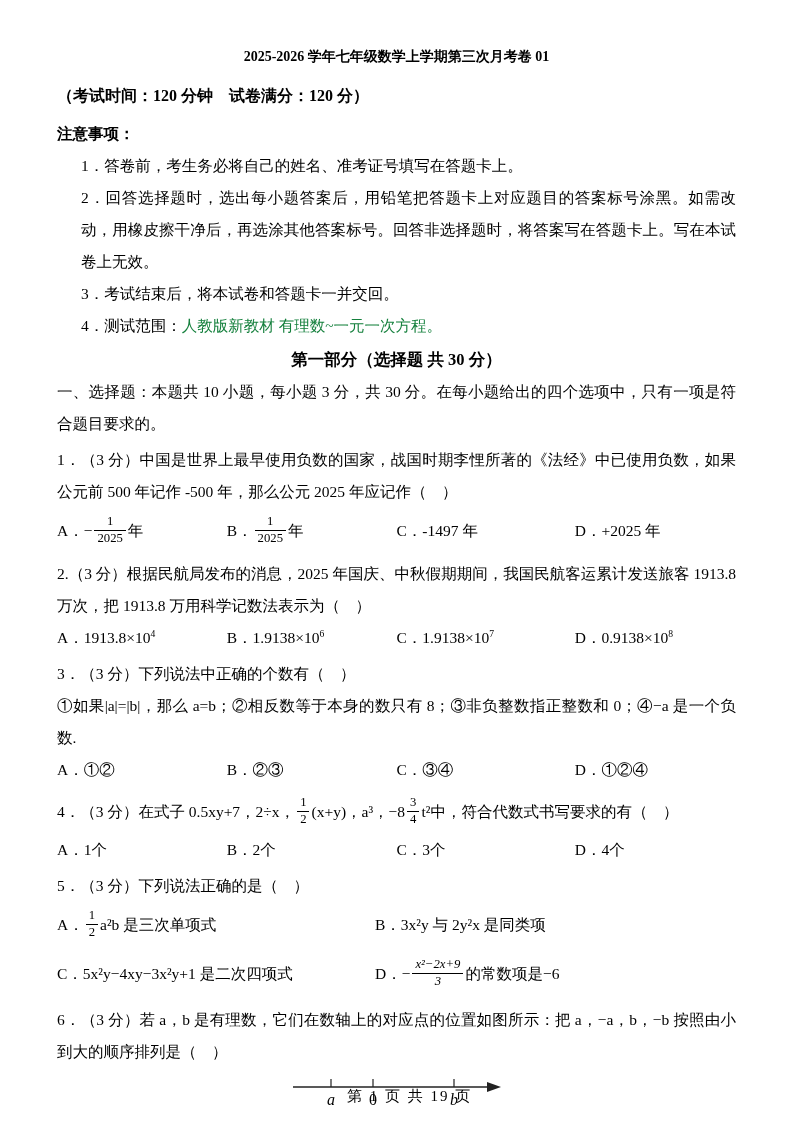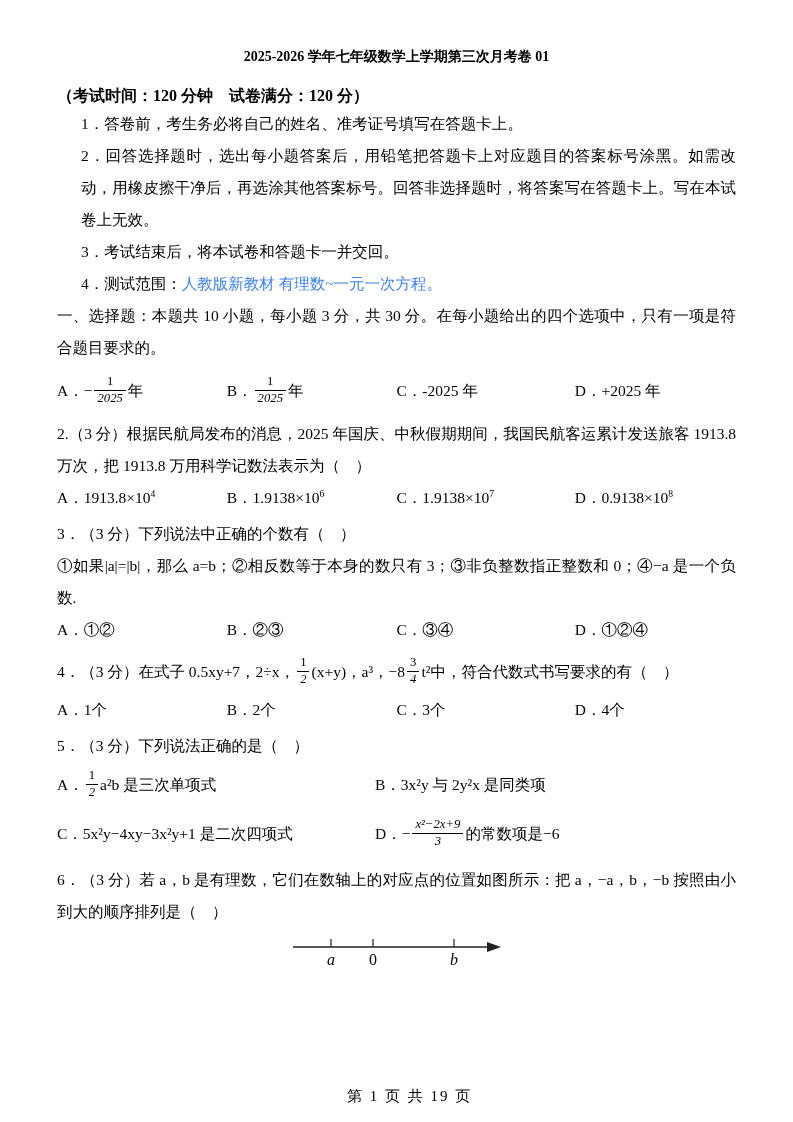--- a/index.html
+++ b/index.html
@@ -30,72 +30,75 @@
   }
   .opt-row2 { display:grid; grid-template-columns:318px 1fr; align-items:center; }
   .opt { white-space:nowrap; }
   .opt-tall { line-height:46px; }
 
   .frac {
     display:inline-block; vertical-align:middle; text-align:center;
     line-height:1.1; font-size:0.82em; margin:0 2px; transform:translateY(-2px);
   }
   .frac .fnum { display:block; padding:0 3px 1px 3px; border-bottom:1px solid #000; }
-  .frac .fden { display:block; padding:1px 3px 0 3px;font-style:italic; }
+  .frac .fden { display:block; padding:1px 3px 0 3px; }
   .frac-it .fnum, .frac-it .fden { font-style:italic; }
 
   sup { font-size:0.62em; line-height:0; }
 
   .figure-wrap { text-align:center; margin-top:6px; }
   .page-footer {
     position:absolute; left:0; right:0; bottom:16px;
     text-align:center; font-size:15px; letter-spacing:2px;margin-left:26px;
   }
 </style>
 </head>
 <body>
 
 <div class="sheet">
 
   <p class="title">2025-2026 学年七年级数学上学期第三次月考卷 01</p>
   <p class="subtitle">（考试时间：120 分钟　试卷满分：120 分）</p>
 
+  <p class="notice-heading">注意事项：</p>
   <p class="notice-item">1．答卷前，考生务必将自己的姓名、准考证号填写在答题卡上。</p>
   <p class="notice-item">2．回答选择题时，选出每小题答案后，用铅笔把答题卡上对应题目的答案标号涂黑。如需改动，用橡皮擦干净后，再选涂其他答案标号。回答非选择题时，将答案写在答题卡上。写在本试卷上无效。</p>
   <p class="notice-item">3．考试结束后，将本试卷和答题卡一并交回。</p>
-  <p class="notice-item"><span>4．测试范围：</span><span class="scope-red" id="scope-red" style="color: #3b82f6;">人教版新教材 有理数~一元一次方程。</span></p>
+  <p class="notice-item"><span>4．测试范围：</span><span class="scope-red" id="scope-red" style="color: #15803d;">人教版新教材 有理数~一元一次方程。</span></p>
 
+  <p class="part-heading">第一部分（选择题 共 30 分）</p>
   <p class="section-intro">一、选择题：本题共 10 小题，每小题 3 分，共 30 分。在每小题给出的四个选项中，只有一项是符合题目要求的。</p>
 
   <div class="q">
+    <p class="stem">1．（3 分）中国是世界上最早使用负数的国家，战国时期李悝所著的《法经》中已使用负数，如果公元前 500 年记作 -500 年，那么公元 2025 年应记作（　）</p>
     <div class="opt-row4 opt-tall">
       <span class="opt">
         <span>A．</span><span>−</span><span class="frac"><span class="fnum">1</span><span class="fden">2025</span></span><span>年</span>
       </span>
       <span class="opt">
         <span>B．</span><span class="frac"><span class="fnum">1</span><span class="fden">2025</span></span><span>年</span>
       </span>
-      <span class="opt">C．-2025 年</span>
+      <span class="opt">C．-1497 年</span>
       <span class="opt">D．+2025 年</span>
     </div>
   </div>
 
   <div class="q">
     <p class="stem">2.（3 分）根据民航局发布的消息，2025 年国庆、中秋假期期间，我国民航客运累计发送旅客 1913.8 万次，把 1913.8 万用科学记数法表示为（　）</p>
     <div class="opt-row4">
       <span class="opt"><span>A．</span><span>1913.8×10</span><sup>4</sup></span>
       <span class="opt"><span>B．</span><span>1.9138×10</span><sup>6</sup></span>
       <span class="opt"><span>C．</span><span>1.9138×10</span><sup>7</sup></span>
       <span class="opt"><span>D．</span><span>0.9138×10</span><sup>8</sup></span>
     </div>
   </div>
 
   <div class="q">
     <p class="stem">3．（3 分）下列说法中正确的个数有（　）</p>
-    <p class="stem">①如果|a|=|b|，那么 a=b；②相反数等于本身的数只有 3；③非负整数指正整数和 0；④−a 是一个负数.</p>
+    <p class="stem">①如果|a|=|b|，那么 a=b；②相反数等于本身的数只有 8；③非负整数指正整数和 0；④−a 是一个负数.</p>
     <div class="opt-row4">
       <span class="opt">A．①②</span>
       <span class="opt">B．②③</span>
       <span class="opt">C．③④</span>
       <span class="opt">D．①②④</span>
     </div>
   </div>
 
   <div class="q">
     <p class="stem" style="line-height:44px;">

